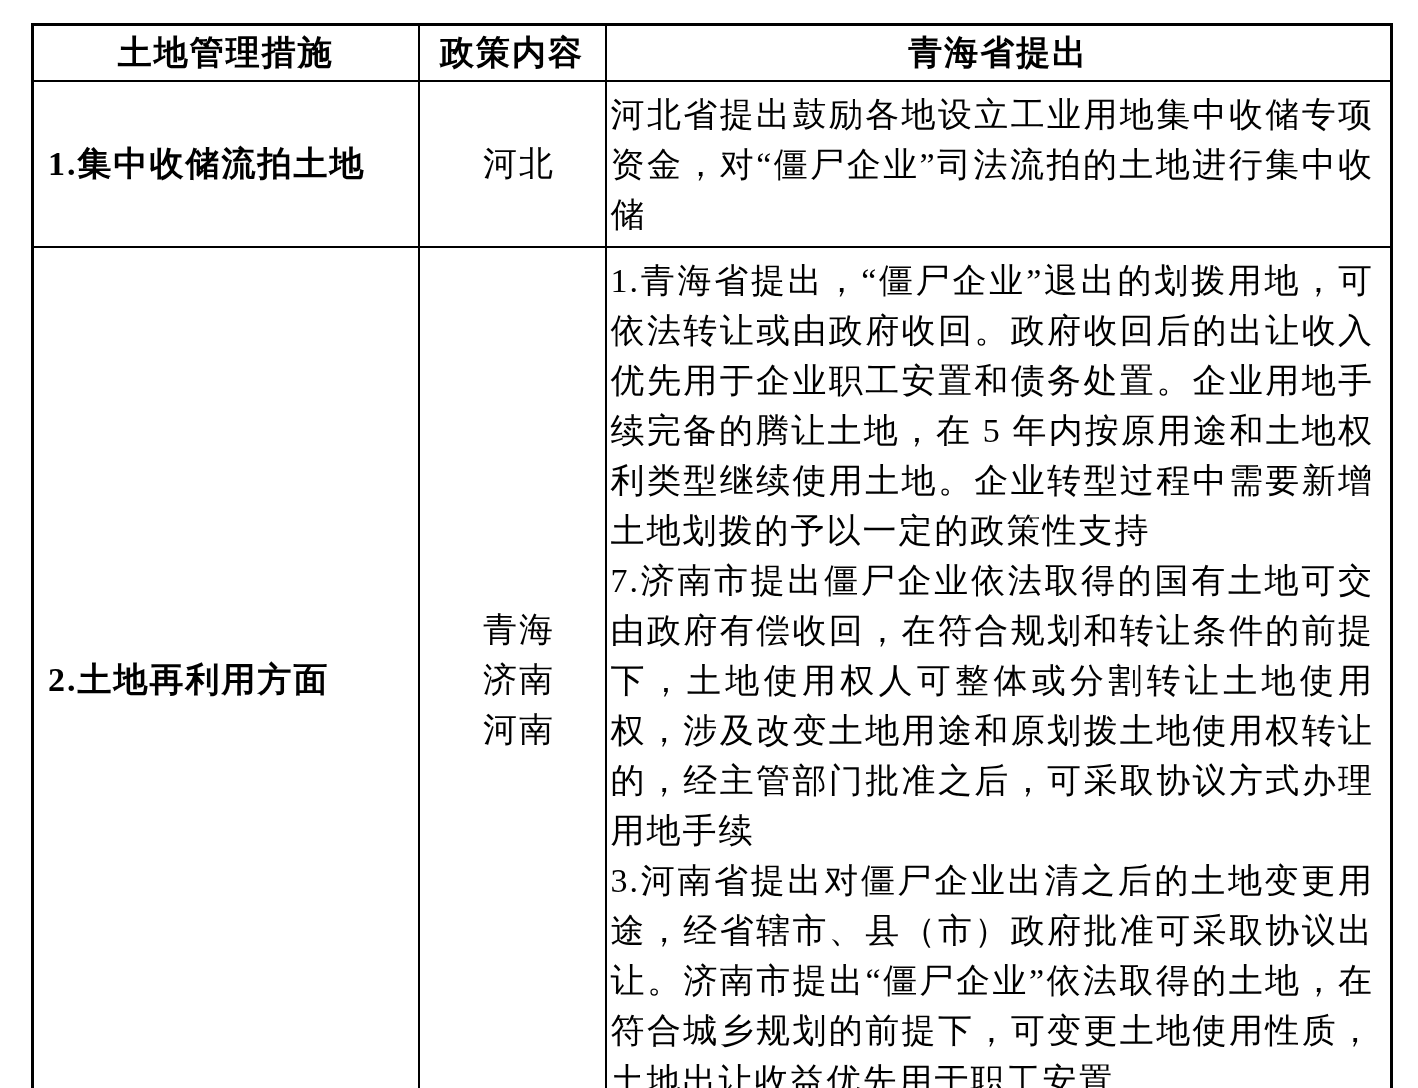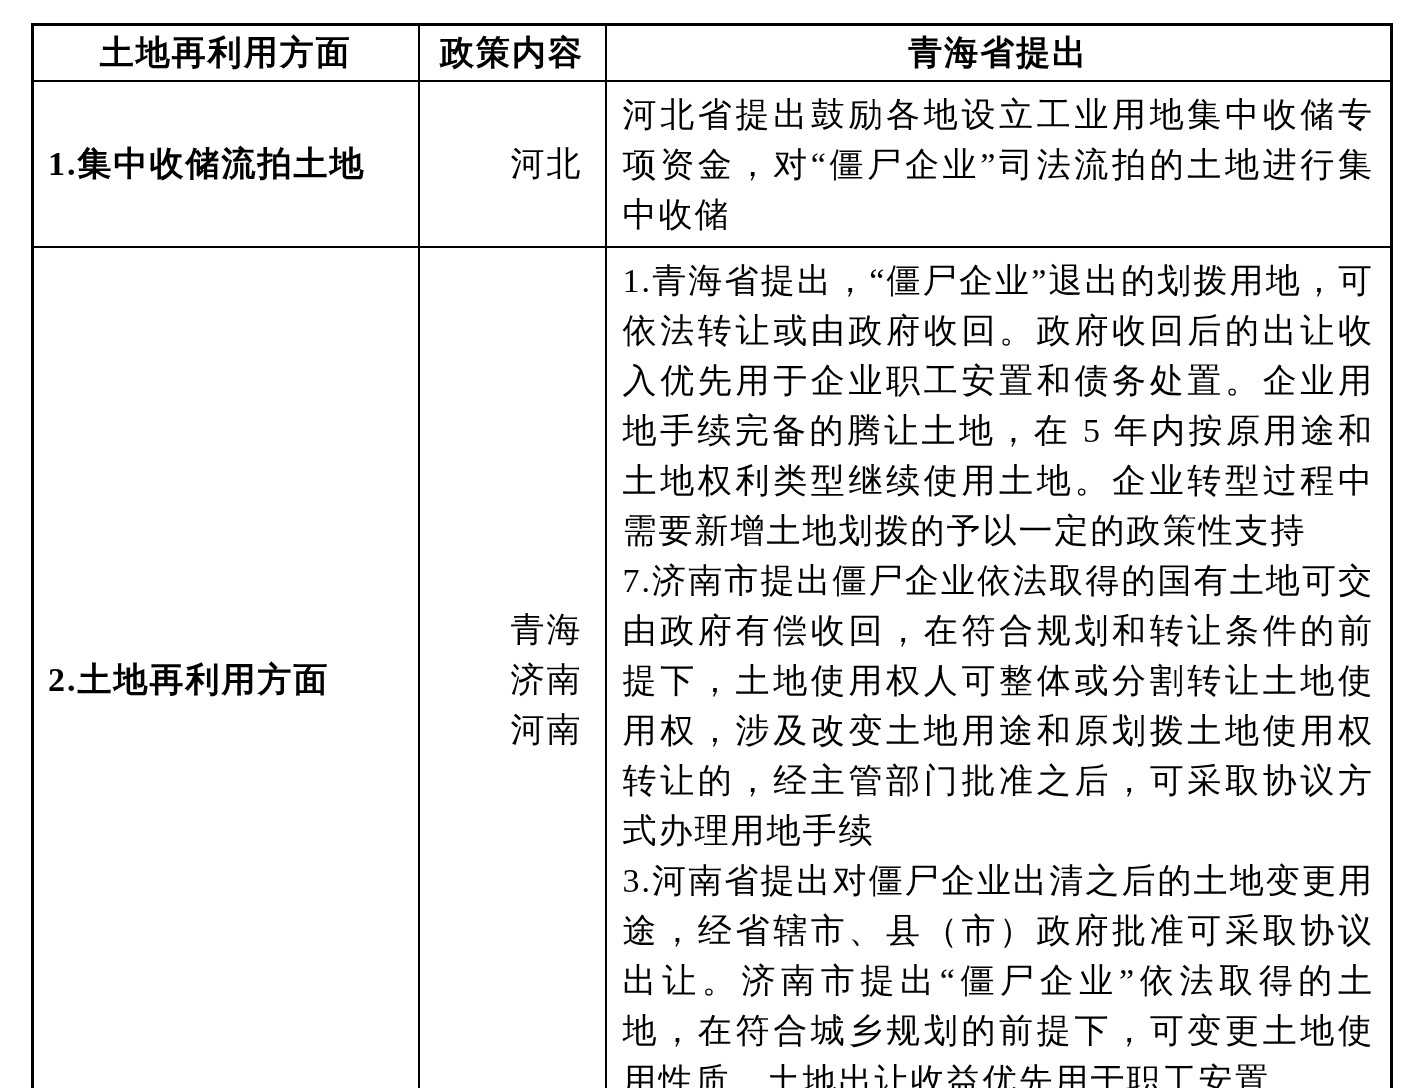--- a/index.html
+++ b/index.html
@@ -50,47 +50,47 @@
     padding: 2px 6px;
   }
   td.measure-cell {
     font-weight: bold;
     font-size: 35px;
     text-align: left;
     padding: 4px 10px 4px 14px;
     border-radius: 21px;
   }
   td.gov-cell {
-    text-align: right;
-    padding: 4px 22px 4px 18px;
+    text-align: center;
+    padding: 4px 4px 4px 18px;
   }
   .gov-line { display: block; }
   td.policy-cell {
     vertical-align: top;
     text-align: justify;
-    padding: 8px 16px 6px 16px;
+    padding: 8px 16px 6px 4px;
   }
   .policy-para {
     text-align: justify;
     text-justify: inter-character;
   }
 </style>
 </head>
 <body>
 
 <div class="page">
   <table class="policy-table">
     <colgroup>
       <col class="col-measure">
       <col class="col-gov">
       <col class="col-policy">
     </colgroup>
     <tbody>
         <tr class="header-row">
-      <th class="header-cell">土地再利用方面</th>
+      <th class="header-cell">土地管理措施</th>
       <th class="header-cell">政策内容</th>
       <th class="header-cell">青海省提出</th>
     </tr>
     <tr class="row-1">
       <td class="measure-cell">1.集中收储流拍土地</td>
       <td class="gov-cell">
         <span class="gov-line">河北</span>
       </td>
       <td class="policy-cell">
         <div class="policy-para">河北省提出鼓励各地设立工业用地集中收储专项资金，对“僵尸企业”司法流拍的土地进行集中收储</div>

